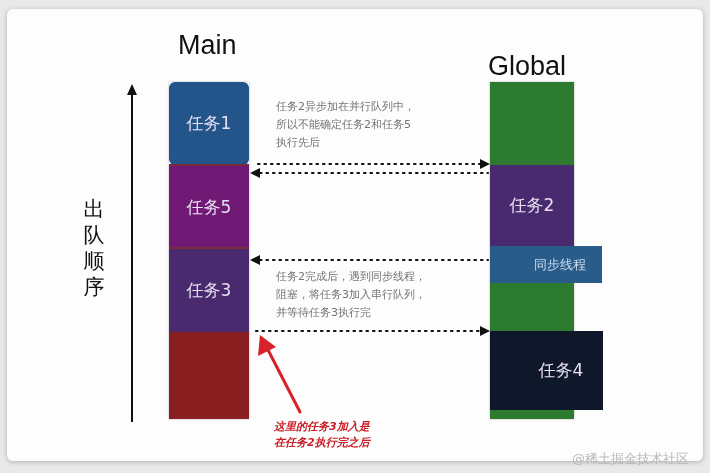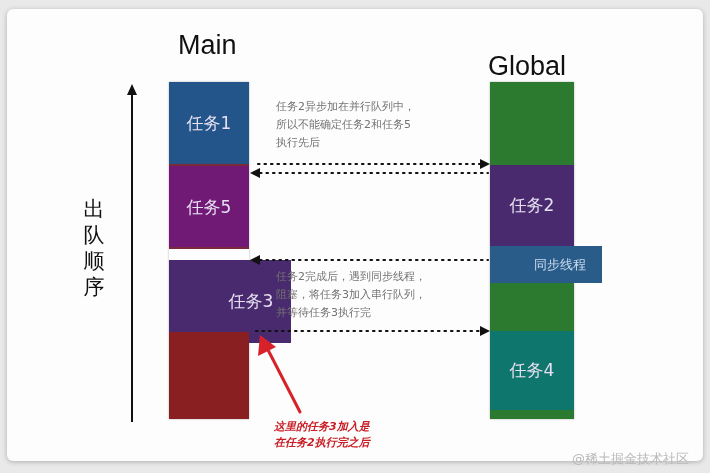--- a/index.html
+++ b/index.html
@@ -31,50 +31,50 @@
     <polygon points="10,0 5,11 15,11" fill="#111"></polygon>
   </svg>
   <div class="axis-label" style="left:82px; top:196px;">
     <div>出</div>
     <div>队</div>
     <div>顺</div>
     <div>序</div>
   </div>
 
   <div class="col" style="left:169px; top:82px; width:80px; height:337px;">
-    <div class="blk" style="top:0; height:83px; background:#23548a;">
+    <div class="blk" style="top:0; height:83px; background:#23548a;border-radius:6px;">
       <span>任务1</span>
     </div>
     <div style="position:absolute; left:0; top:82px; width:100%; height:2px; background:#7a2a3a;"></div>
     <div class="blk" style="top:84px; height:82px; background:#701a75;">
       <span>任务5</span>
     </div>
     <div style="position:absolute; left:0; top:165px; width:100%; height:2px; background:#7a2a3a;"></div>
-    <div class="blk" style="top:178px; height:83px; background:#4a2a6e;padding-left:42px;">
+    <div class="blk" style="top:167px; height:83px; background:#4a2a6e;">
       <span>任务3</span>
     </div>
     <div class="blk" style="top:250px; height:87px; background:#8a1f22;">
       <span></span>
     </div>
   </div>
 
   <div class="col" style="left:490px; top:82px; width:84px; height:337px;">
     <div class="blk" style="top:0; height:83px; background:#2b7a30;">
       <span></span>
     </div>
     <div class="blk" style="top:83px; height:81px; background:#4a2a6e;align-items:center;">
       <span>任务2</span>
     </div>
     <div class="blk lbl-small" style="top:164px; height:37px; background:#2a5c8a;padding-left:28px;">
       <span>同步线程</span>
     </div>
     <div class="blk" style="top:201px; height:48px; background:#2b7a30;">
       <span></span>
     </div>
-    <div class="blk" style="top:249px; height:79px; background:#0f766e;">
+    <div class="blk" style="top:249px; height:79px; background:#0f172a;padding-left:29px;">
       <span>任务4</span>
     </div>
     <div class="blk" style="top:328px; height:9px; background:#2b7a30;">
       <span></span>
     </div>
   </div>
 
   <svg style="position:absolute; left:0; top:0;" width="710" height="473">
 
     <line x1="258" y1="164" x2="482" y2="164" stroke="#111" stroke-width="2.2" stroke-dasharray="1.5 5" stroke-linecap="round"></line>

